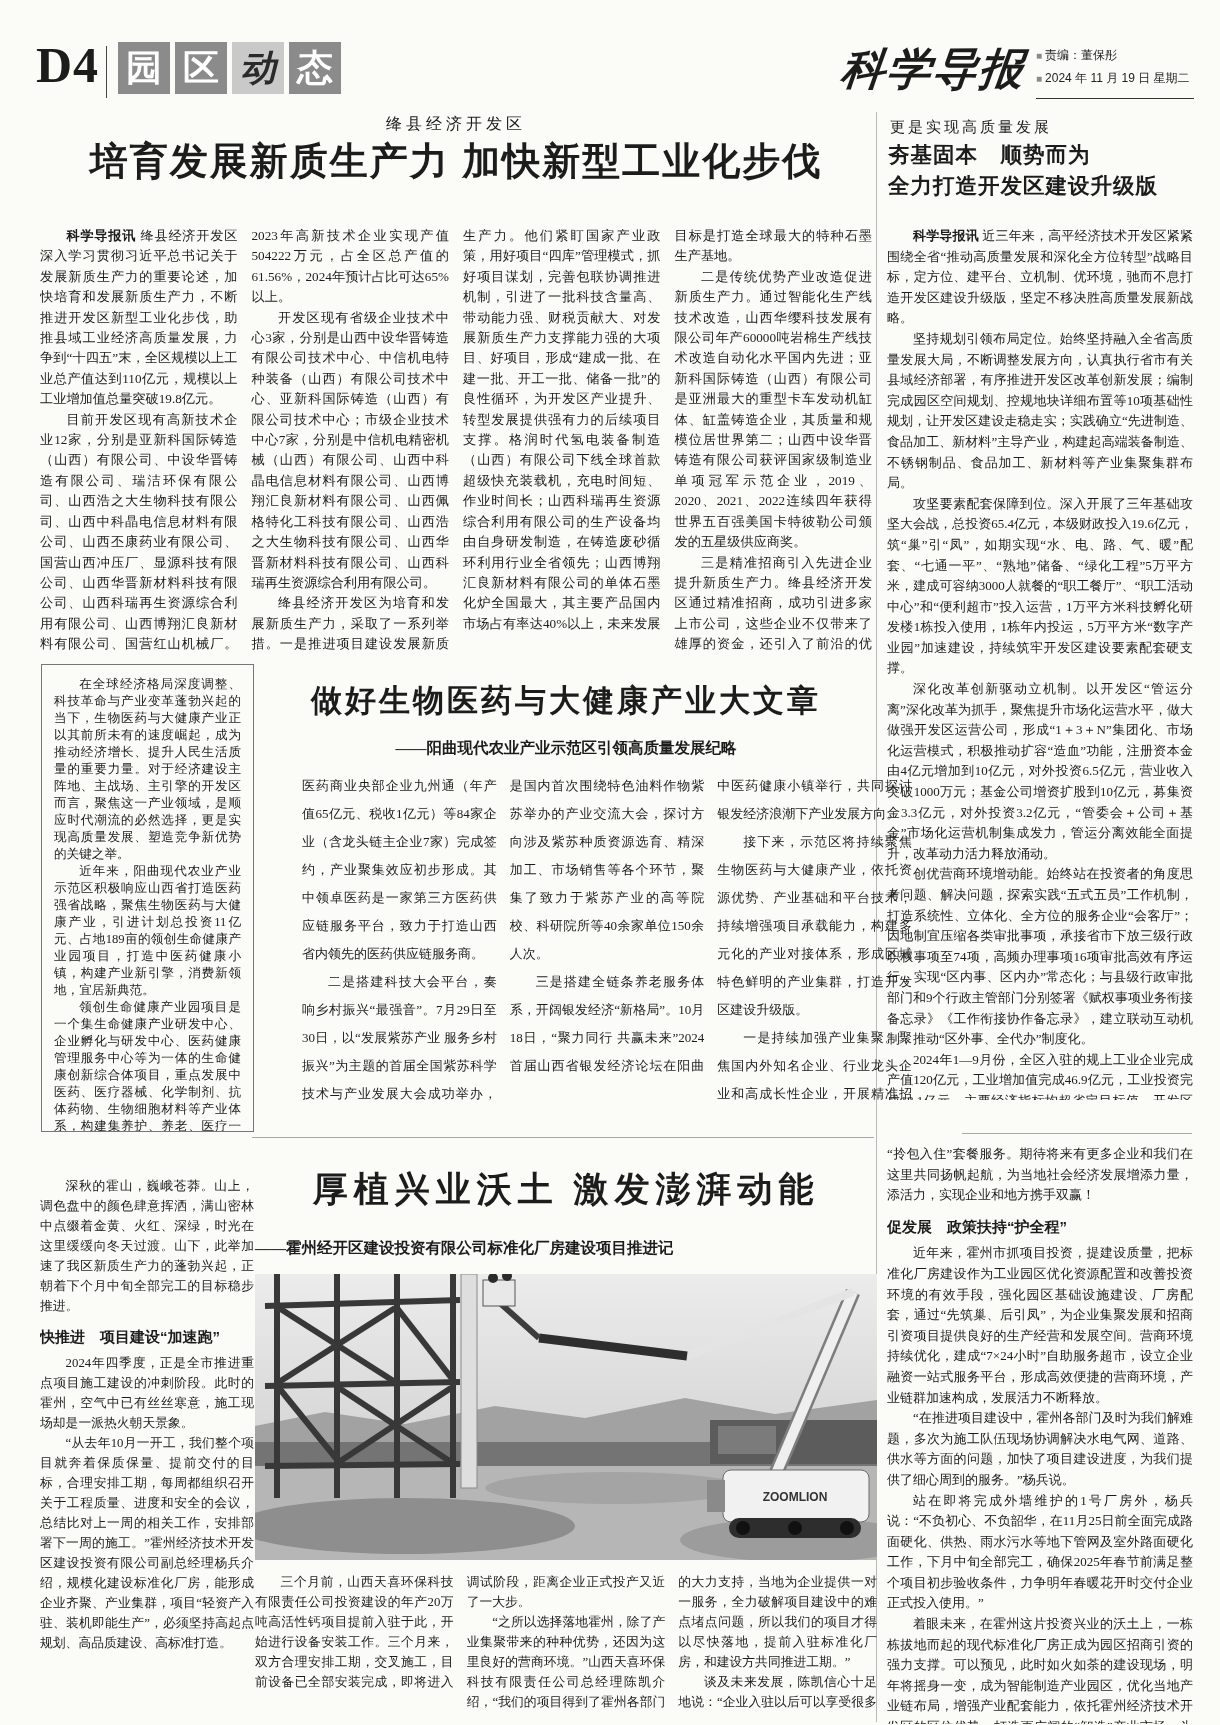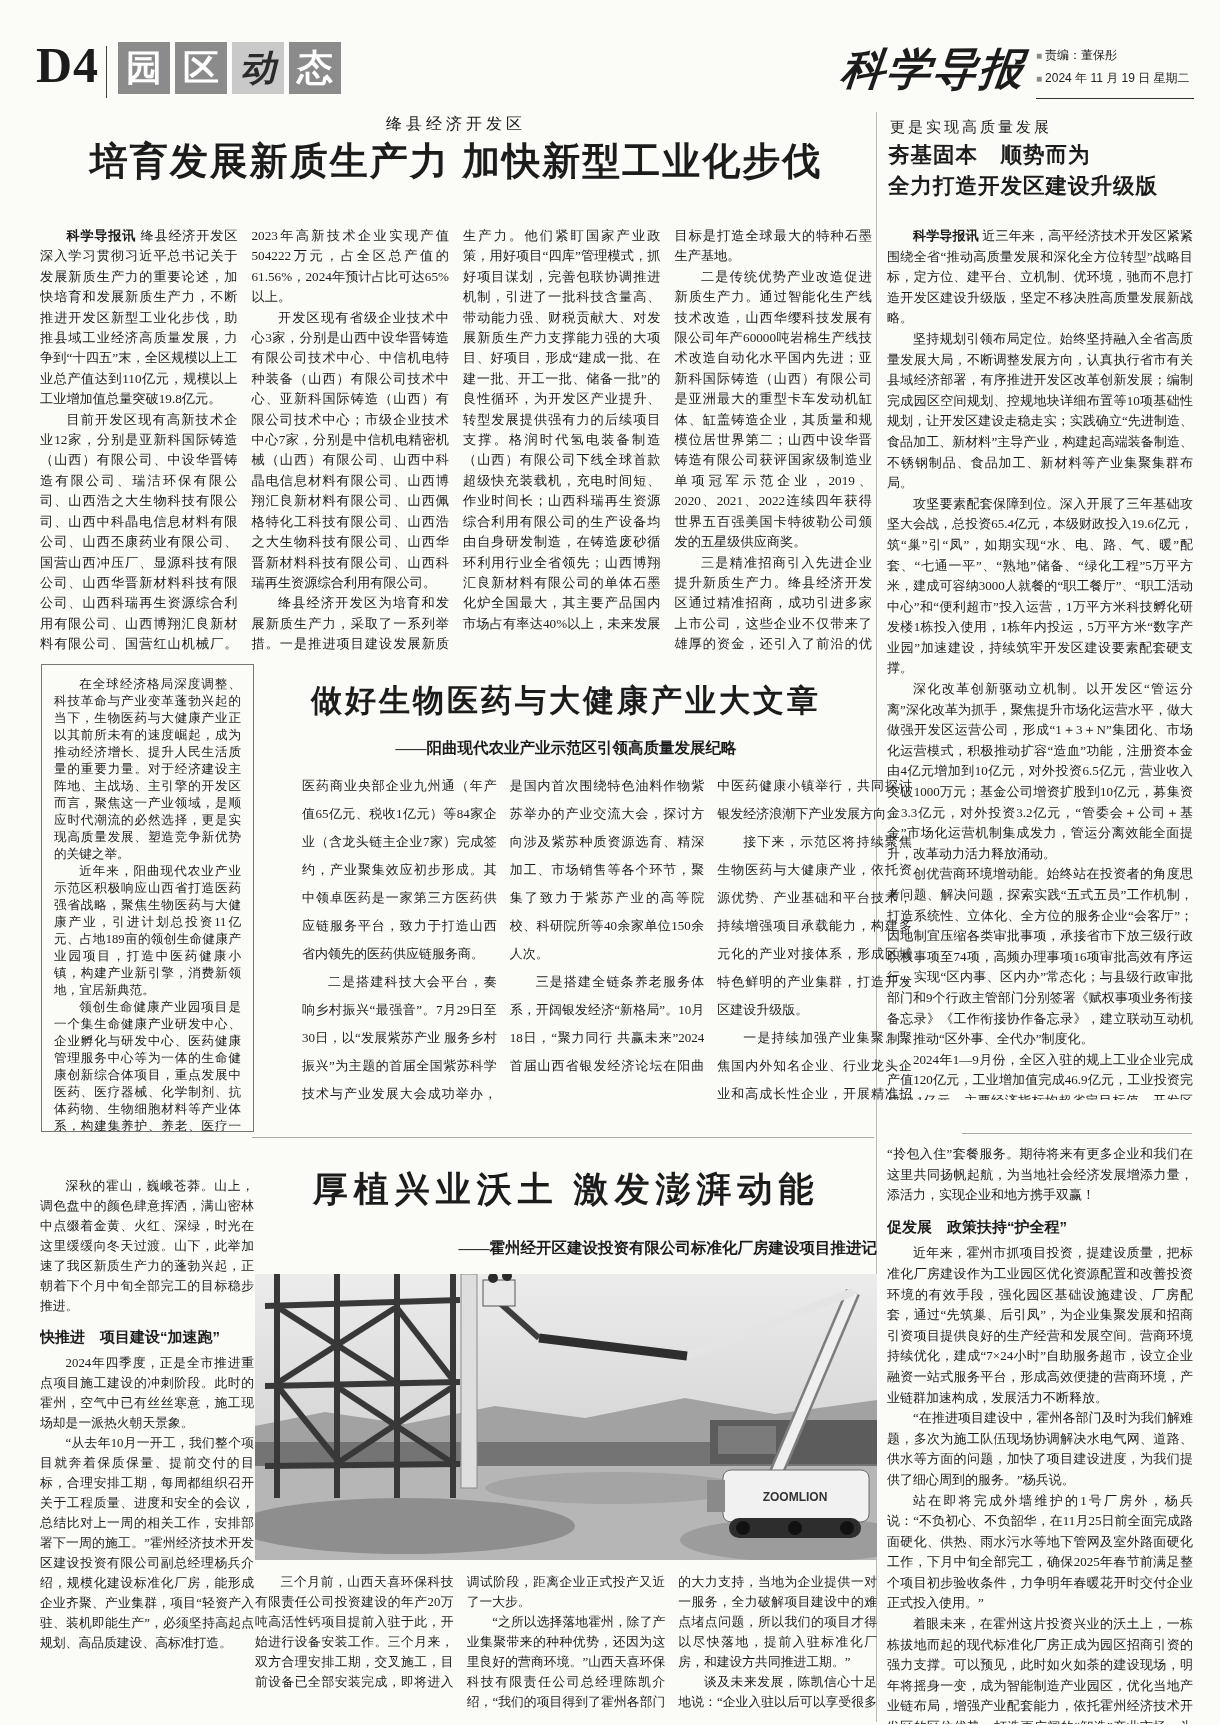--- a/index.html
+++ b/index.html
@@ -45,21 +45,21 @@
   .msub{left:260px;top:738px;width:612px;text-align:center;font-size:15.5px;font-weight:bold;}
   .mbody{left:262px;top:772px;width:610px;height:360px;column-count:3;column-gap:13px;
       font-size:13px;line-height:28px;overflow:hidden;margin-left:40px;}
   .ruleA{left:252px;top:1137px;width:622px;}
   .ruleB{left:962px;top:1133px;width:230px;}
   
   .blcol{left:40px;top:1176px;width:214px;height:548px;overflow:hidden;font-size:12.8px;line-height:20px;}
   .shead{font-size:15px;font-weight:bold;font-family:"Liberation Sans",sans-serif;margin:11px 0 6px;text-indent:0 !important;}
   .bhead{left:255px;top:1166px;width:622px;text-align:center;font-size:35px;font-weight:bold;
       font-family:"Liberation Serif",serif;letter-spacing:6px;}
-  .bsub{left:255px;top:1238px;width:622px;text-align:right;font-size:15.5px;font-weight:bold;}
+  .bsub{left:255px;top:1238px;width:622px;text-align:left;font-size:15.5px;font-weight:bold;}
   .photo{left:255px;top:1274px;width:622px;height:286px;background:#86efac;}
   .photo svg{display:block;width:100%;height:100%;}
   .bpcols{left:255px;top:1572px;width:622px;height:152px;column-count:3;column-gap:13px;
       font-size:12.8px;line-height:20px;overflow:hidden;}
   .brcol{left:887px;top:1144px;width:306px;height:580px;overflow:hidden;font-size:13px;line-height:20.6px;}
 </style>
 </head>
 <body>
 
 <div id="page">

